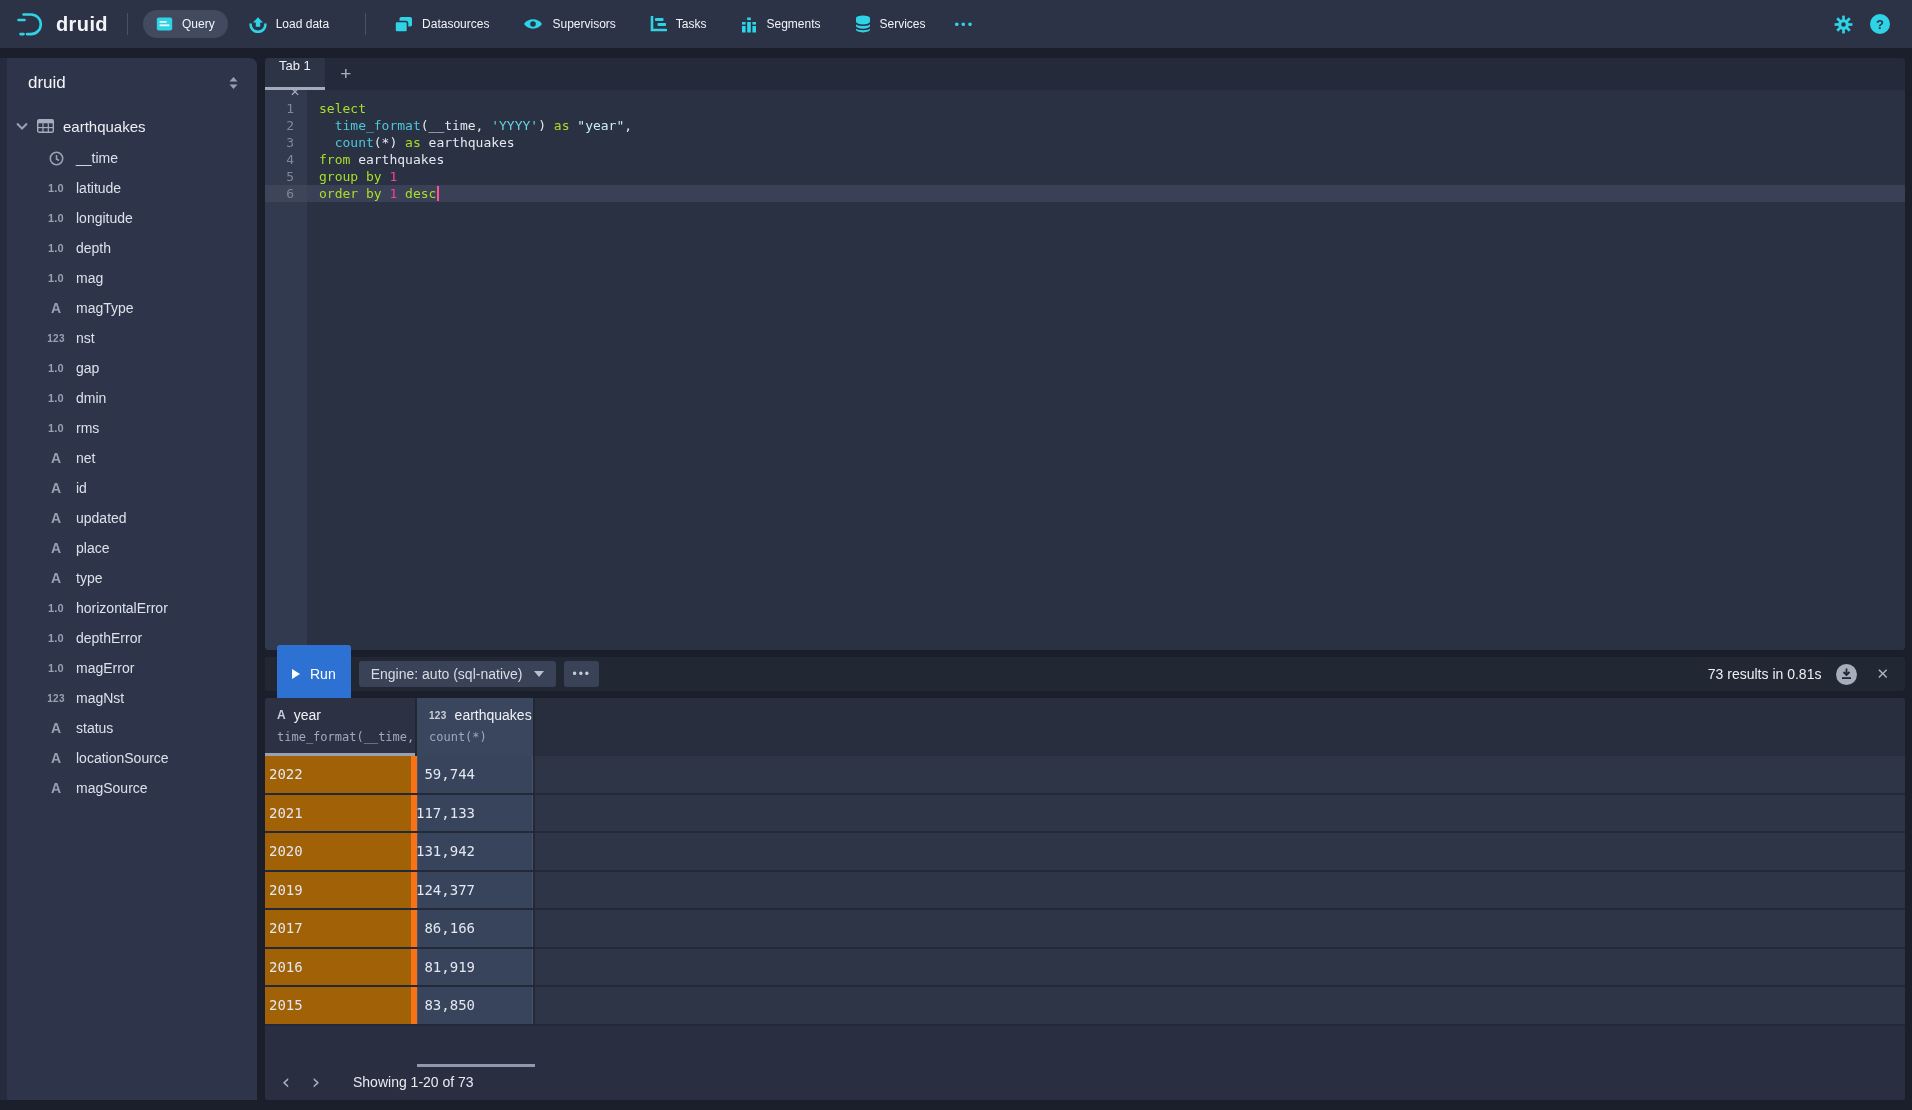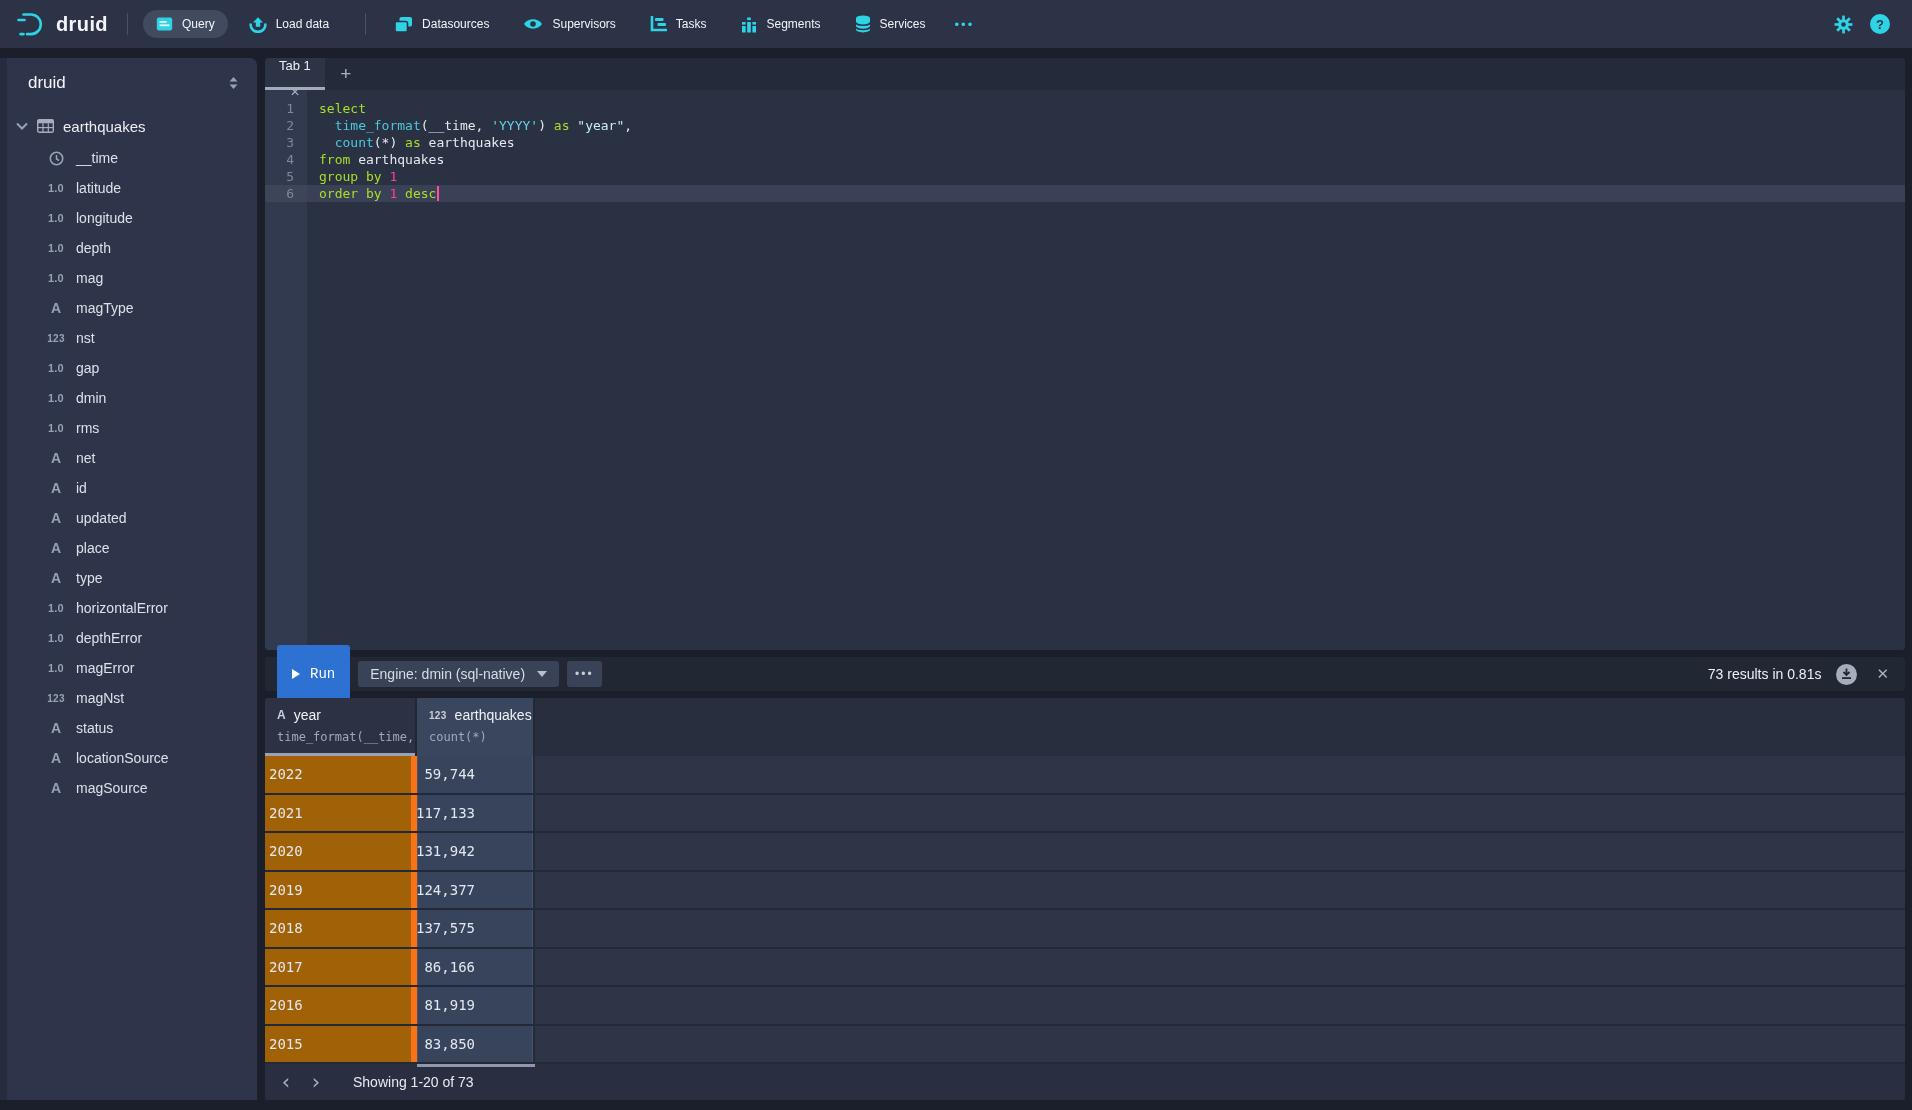--- a/index.html
+++ b/index.html
@@ -62,21 +62,21 @@
   .tk-qid{color:#c9edf3;}
   .tk-num{color:#ff3d9c;}
   .tk-pl{color:#e4e8f0;}
   .cursor{display:inline-block;width:2px;height:15px;background:#ff4fa3;
           vertical-align:text-bottom;margin-left:1px;}
 
   
   .runbar{position:absolute;left:265px;top:657px;width:1640px;height:34px;background:#212733;
           border-radius:3px;display:flex;align-items:center;padding:0 12px;box-sizing:border-box;gap:8px;}
   .run-btn{display:flex;align-items:center;gap:10px;background:#2d72d2;color:#fff;font-size:14px;
-           padding:16px 15px;height:26px;border-radius:3px;cursor:pointer;font-family:Liberation Mono, monospace;}
+           padding:16px 15px;height:26px;border-radius:3px;cursor:pointer;}
   .play{width:0;height:0;border-left:8px solid #fff;border-top:5px solid transparent;
         border-bottom:5px solid transparent;}
   .engine-btn{display:flex;align-items:center;gap:12px;background:#3a4257;color:#d7dce5;
               font-size:14px;height:26px;padding:0 12px;border-radius:3px;cursor:pointer;}
   .caret-down{width:0;height:0;border-left:5px solid transparent;border-right:5px solid transparent;
               border-top:6px solid #b9c0cc;}
   .more-btn{background:#3a4257;height:26px;padding:0 8px;border-radius:3px;display:flex;
             align-items:center;justify-content:center;color:#c6ccd8;font-size:12px;
             letter-spacing:2px;cursor:pointer;}
   .runbar-right{margin-left:auto;display:flex;align-items:center;gap:15px;color:#edf0f5;font-size:14px;}
@@ -394,21 +394,21 @@
         </div>
       </div>
   </div>
 
   <div class="runbar">
     <div class="run-btn">
       <span class="play"></span>
       <span>Run</span>
     </div>
     <div class="engine-btn">
-      <span>Engine: dmin (sql-native)</span>
+      <span>Engine: auto (sql-native)</span>
       <span class="caret-down"></span>
     </div>
     <div class="more-btn">•••</div>
     <div class="runbar-right">
       <span>73 results in 0.81s</span>
       <span class="dl-circle">
         <svg width="11" height="12" viewBox="0 0 11 12">
           <path d="M5.5 0.5 V6.5 M2.5 4 L5.5 7 L8.5 4" stroke="#222733" stroke-width="1.8" fill="none"></path>
           <rect x="1" y="9.2" width="9" height="1.8" fill="#222733"></rect>
         </svg>
@@ -452,25 +452,20 @@
           <div class="g-c1">2020</div>
           <div class="g-c2">131,942</div>
           <div class="g-fill"></div>
         </div>
         <div class="g-row">
           <div class="g-c1">2019</div>
           <div class="g-c2">124,377</div>
           <div class="g-fill"></div>
         </div>
         <div class="g-row">
-          <div class="g-c1">2018</div>
-          <div class="g-c2">137,575</div>
-          <div class="g-fill"></div>
-        </div>
-        <div class="g-row">
           <div class="g-c1">2017</div>
           <div class="g-c2">86,166</div>
           <div class="g-fill"></div>
         </div>
         <div class="g-row">
           <div class="g-c1">2016</div>
           <div class="g-c2">81,919</div>
           <div class="g-fill"></div>
         </div>
         <div class="g-row">

